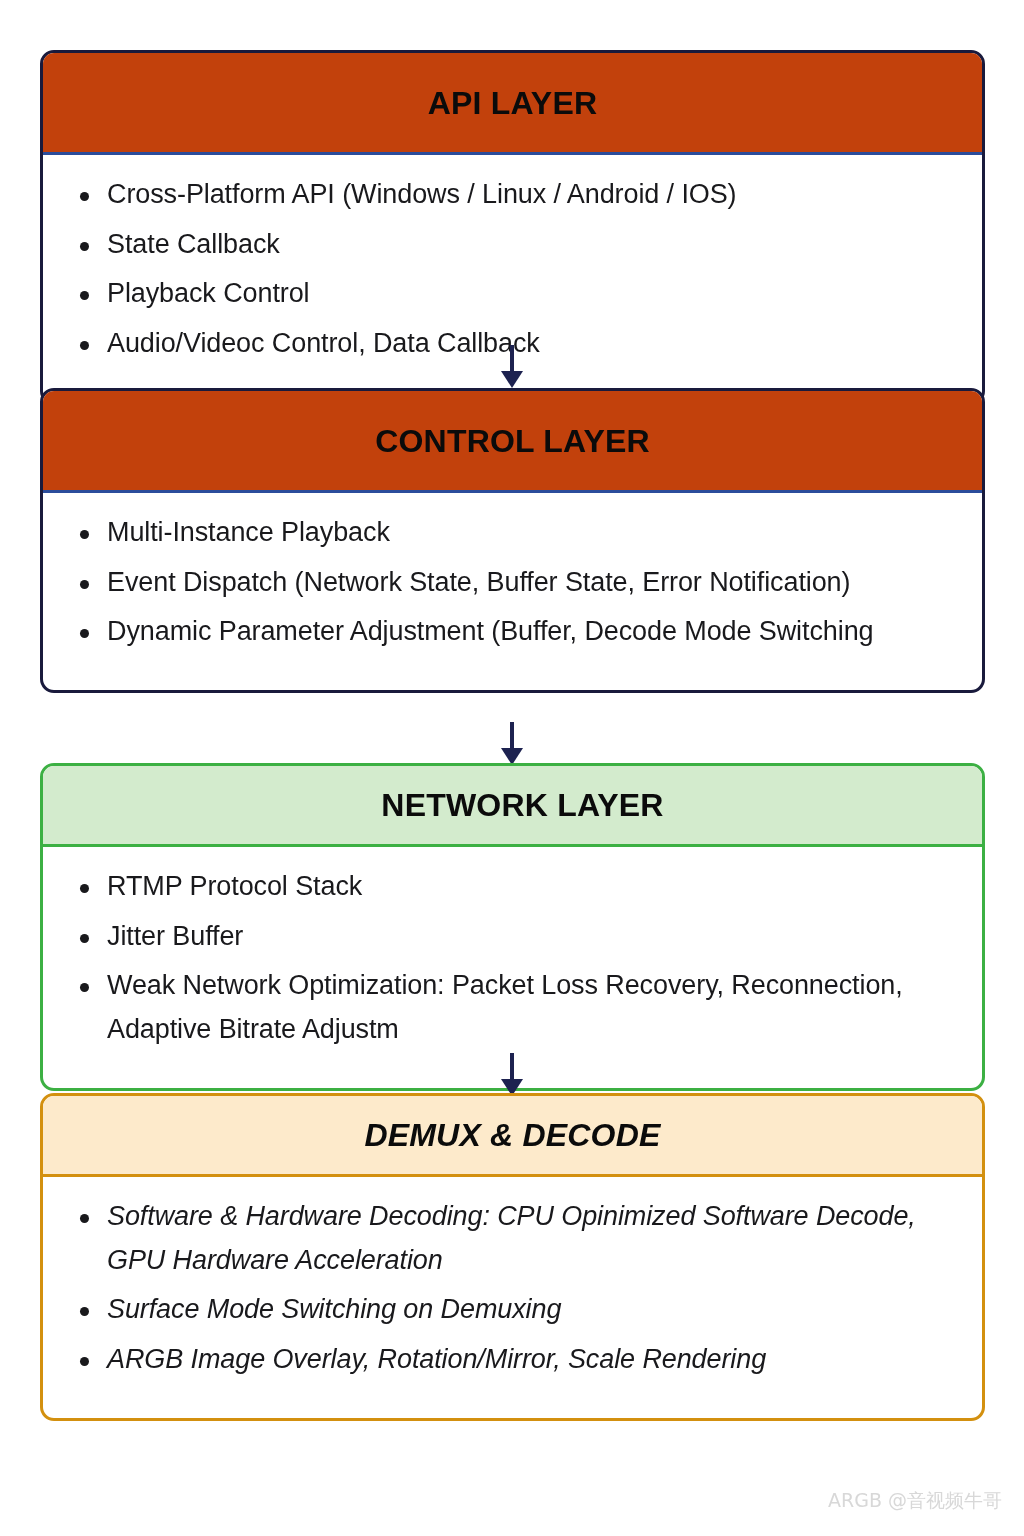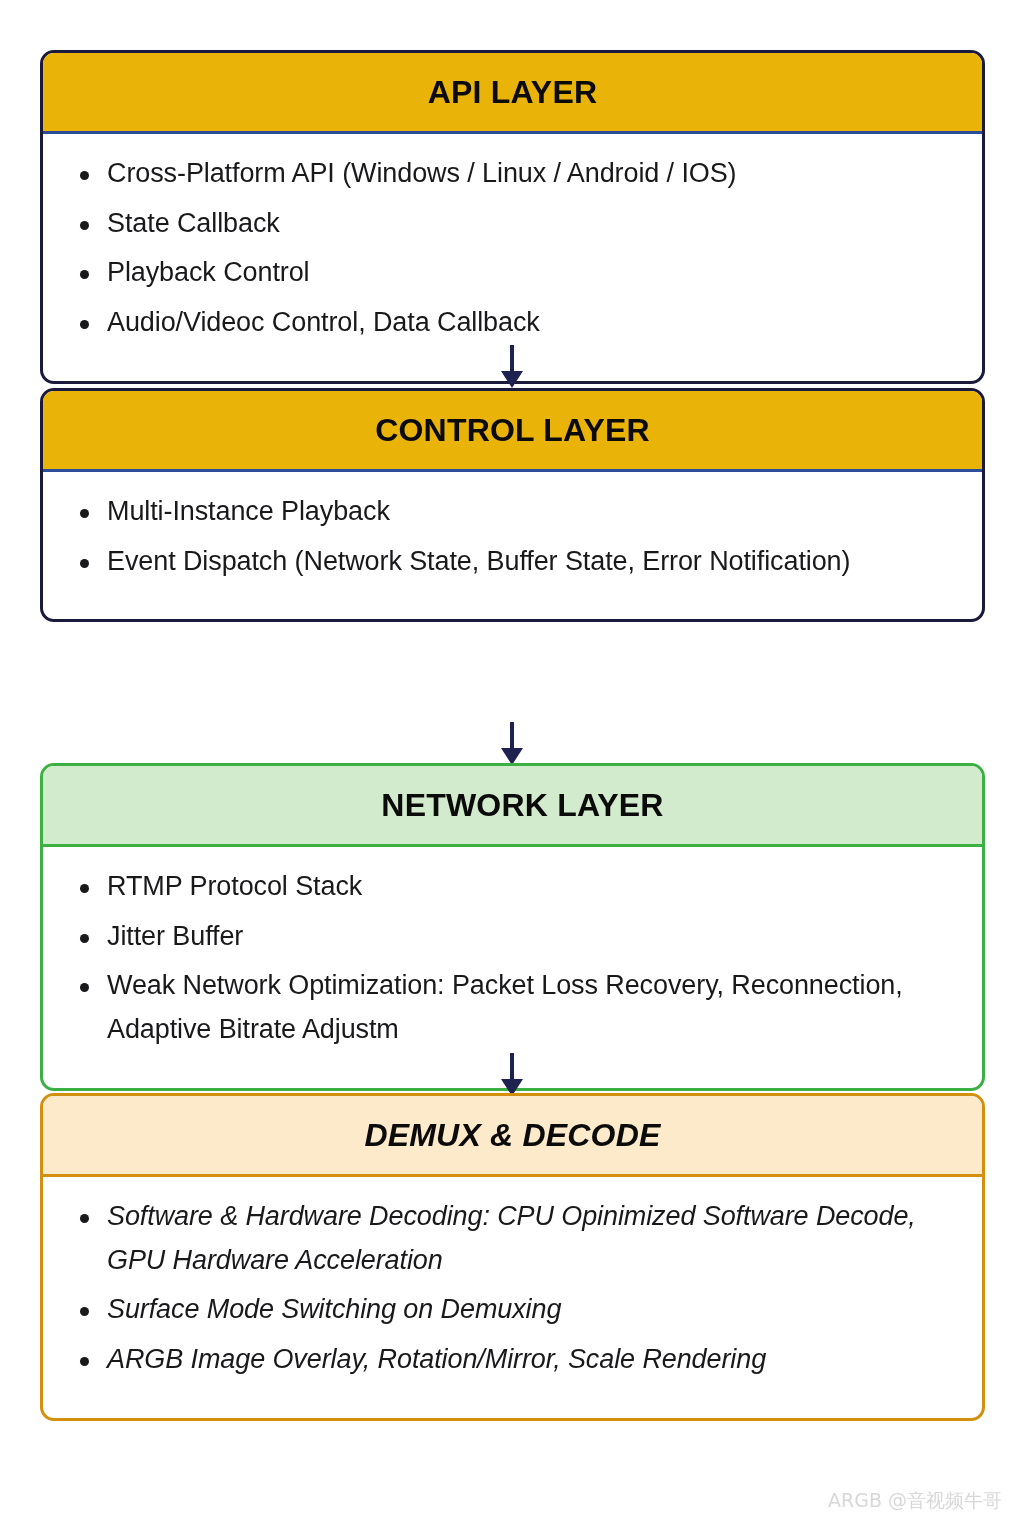--- a/index.html
+++ b/index.html
@@ -45,22 +45,22 @@
     letter-spacing: 0.2px;
     color: #0b0b0b;
     font-size: 32px;
     line-height: 1;
     display: flex;
     align-items: center;
     justify-content: center;
   }
 
   .layer-header.navy {
-    background: #eab308;
-    height: 81px;
+    background: #c2410c;
+    height: 102px;
     border-bottom: 3px solid #2b4d9b;
   }
   .layer-header.green {
     background: #d3ebcd;
     height: 81px;
     border-bottom: 3px solid #3cb043;
     padding-left: 20px;
   }
   .layer-header.orange {
     background: #fdeacb;
@@ -158,20 +158,21 @@
   </div>
 
   <div class="layer-box navy" style="top:388px;">
     <div class="layer-header navy">
       <span>CONTROL LAYER</span>
     </div>
     <div class="layer-body">
       <ul class="bullets">
         <li><span class="dot"></span><span>Multi-Instance Playback</span></li>
         <li><span class="dot"></span><span>Event Dispatch (Network State, Buffer State, Error Notification)</span></li>
+        <li><span class="dot"></span><span>Dynamic Parameter Adjustment (Buffer, Decode Mode Switching</span></li>
       </ul>
     </div>
   </div>
 
   <div class="connector" style="top:722px; height:43px;">
     <div class="shaft" style="height:28px;"></div>
     <div class="head" style="top:26px;"></div>
   </div>
 
   <div class="layer-box green" style="top:763px;">

